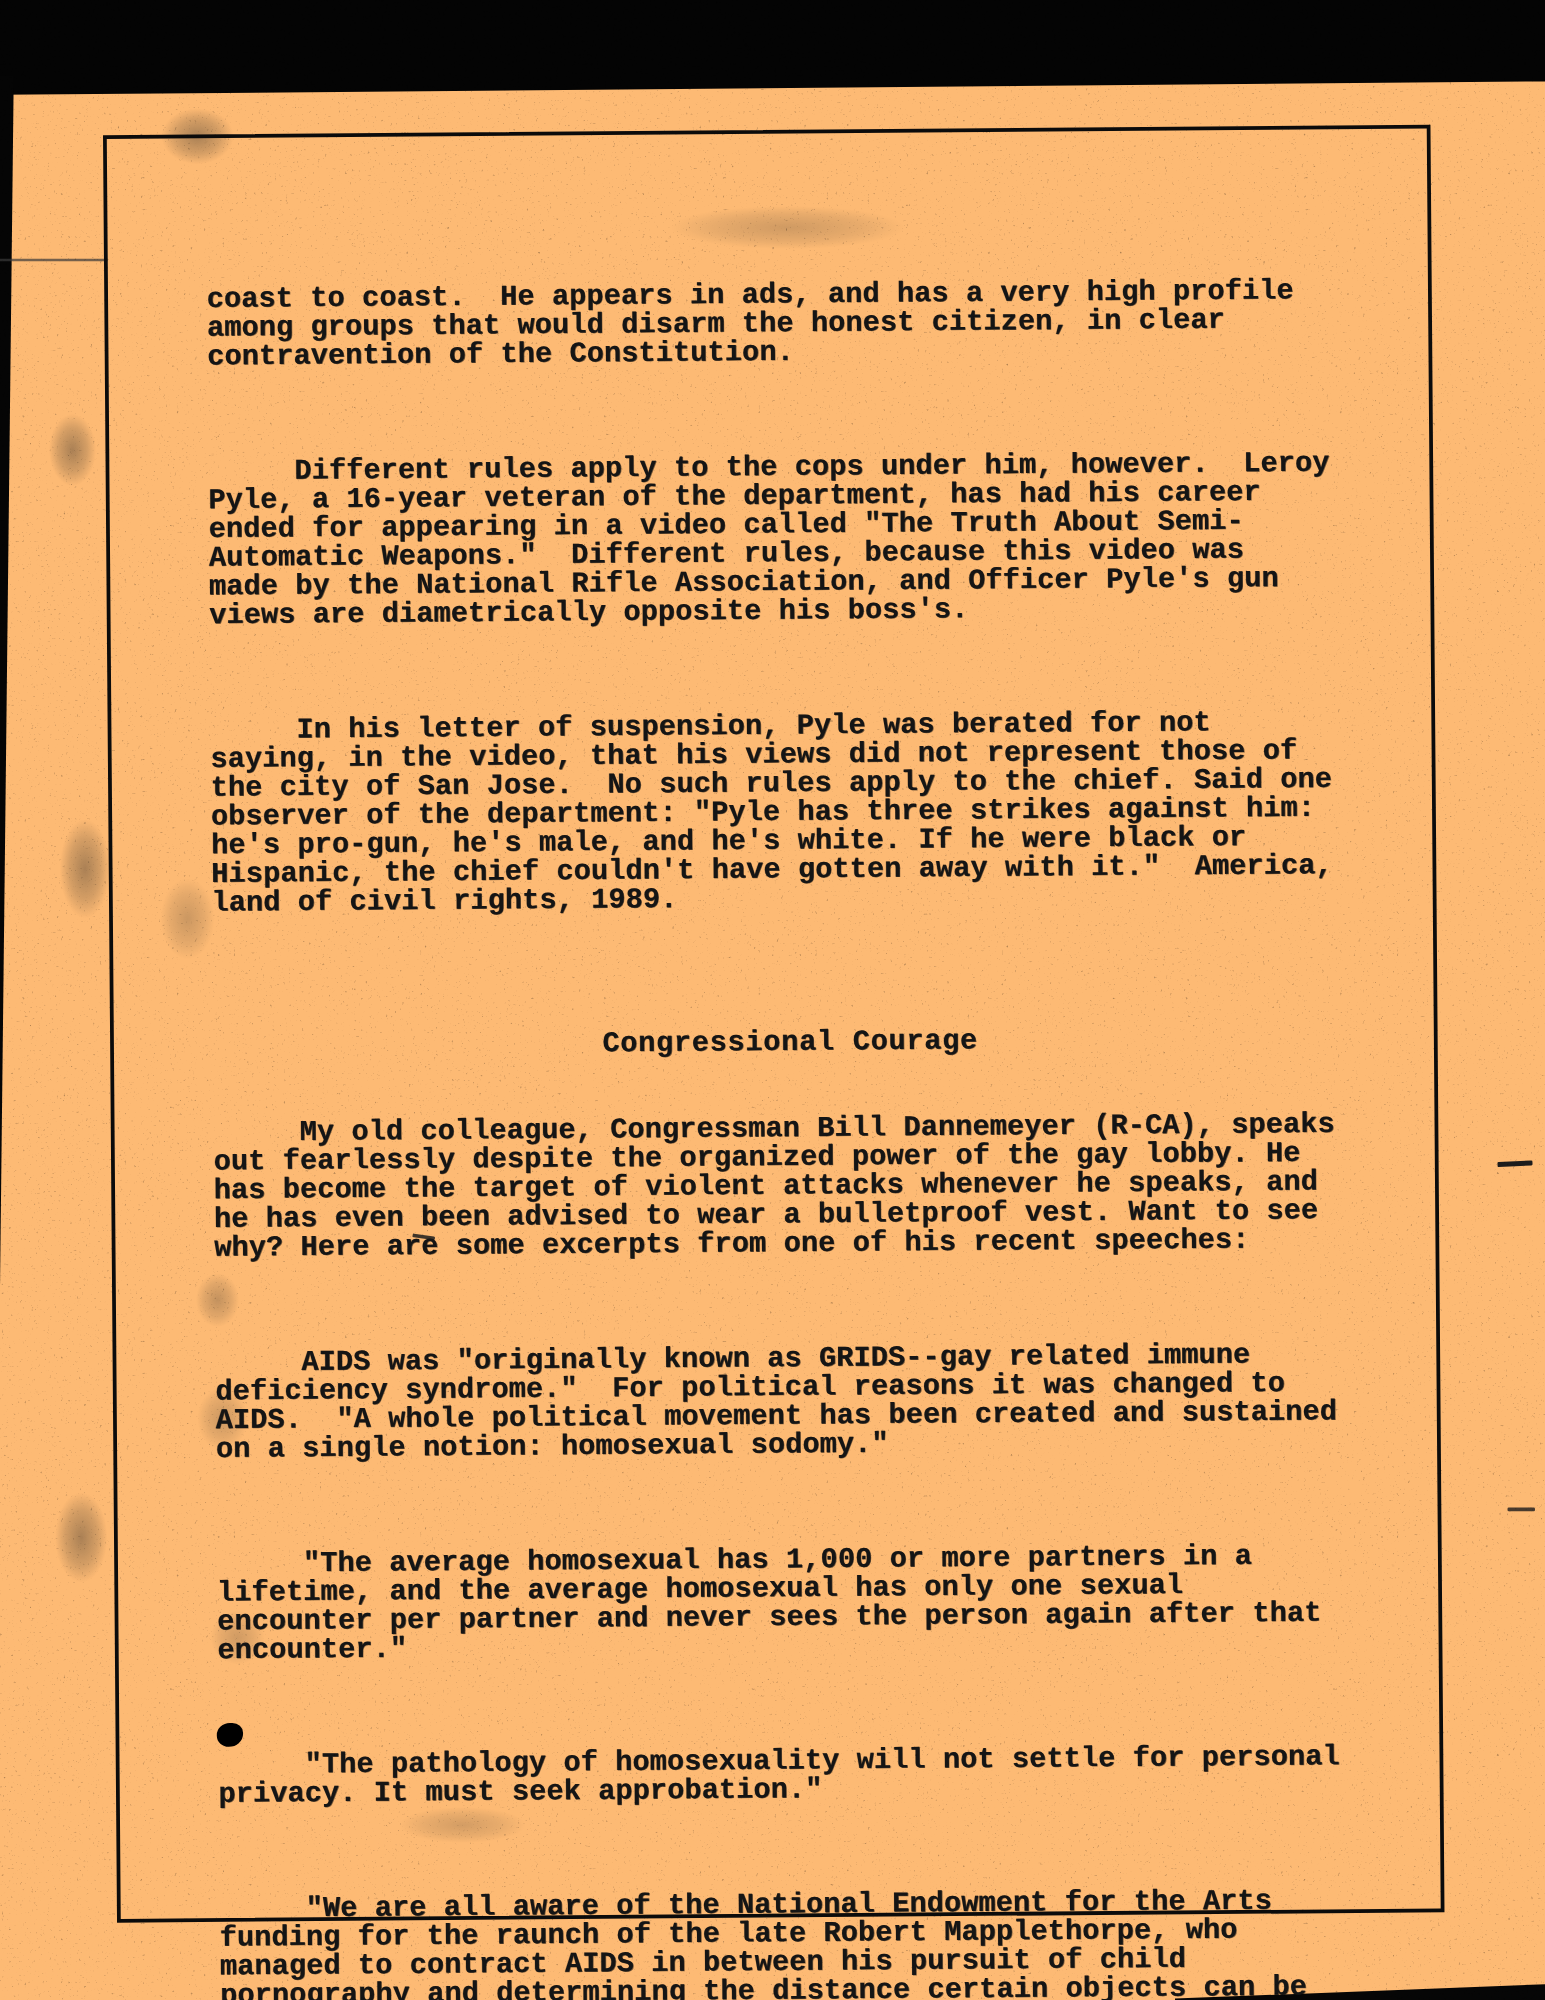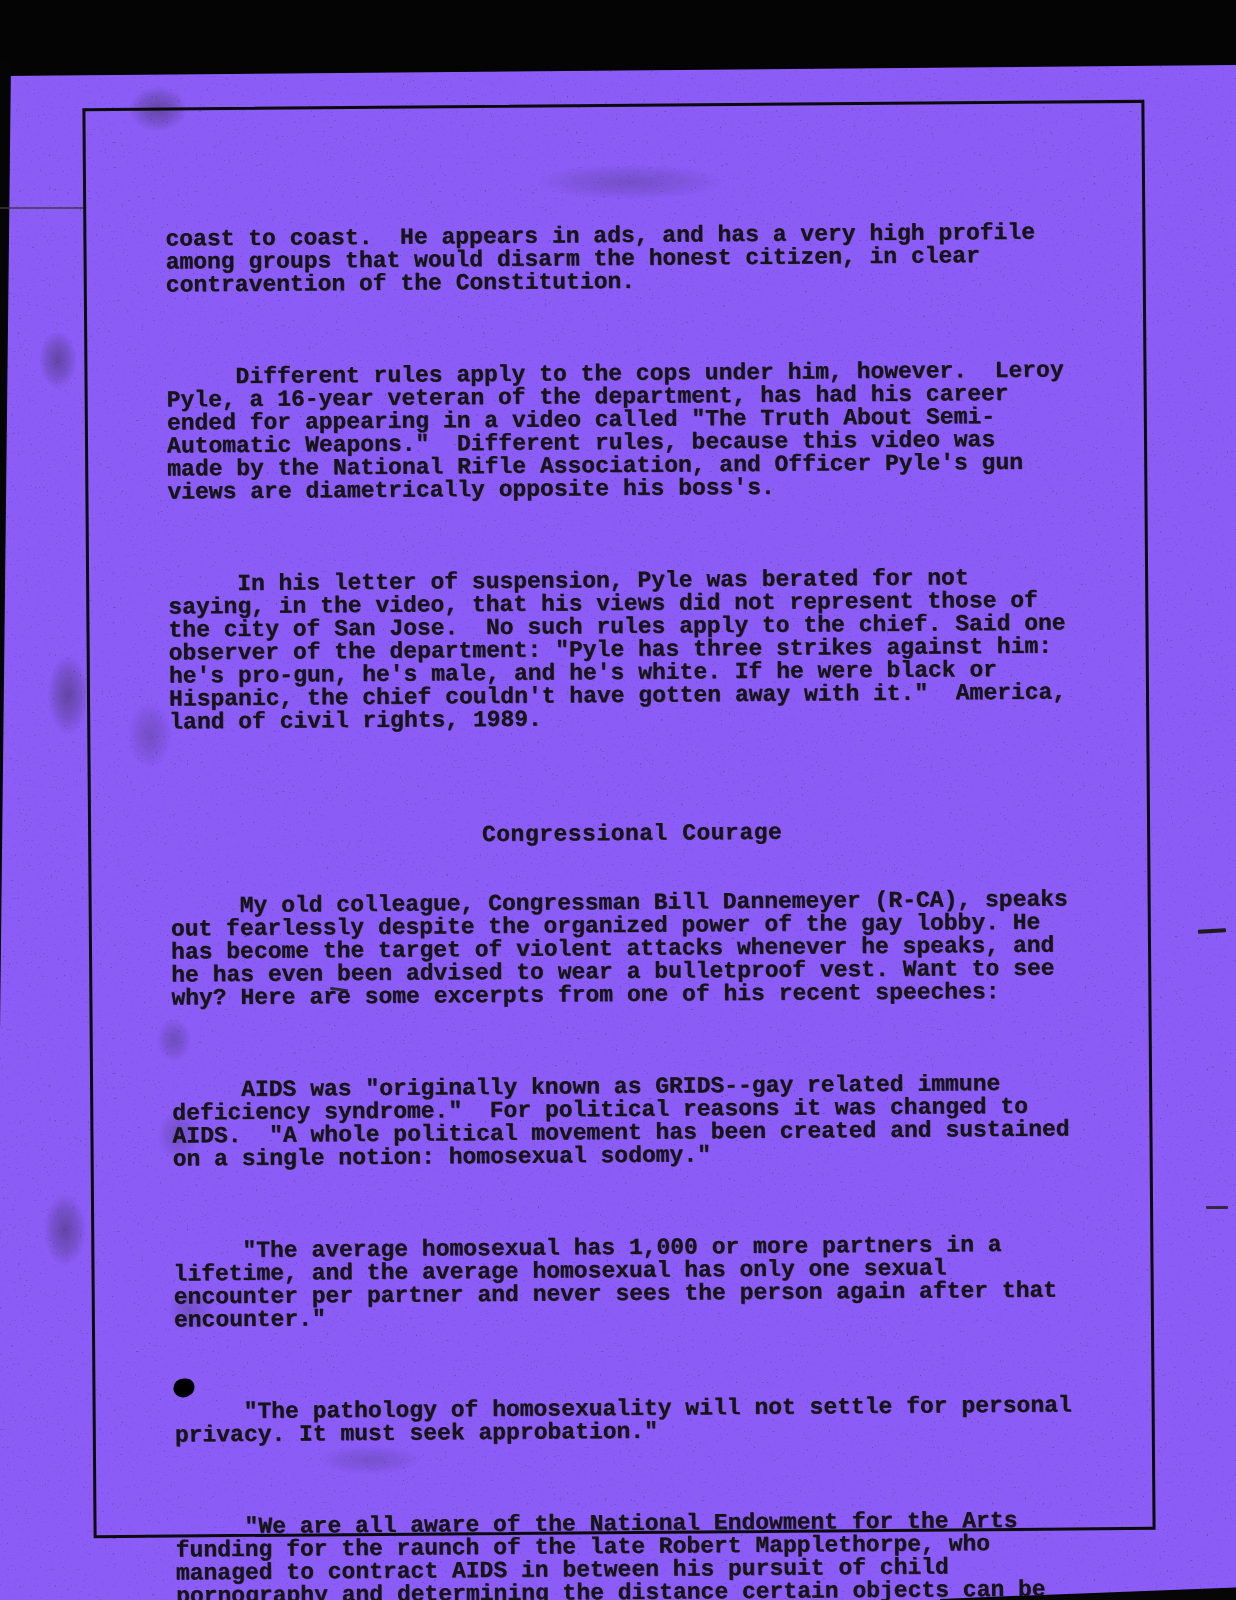--- a/index.html
+++ b/index.html
@@ -1,18 +1,18 @@
 <!DOCTYPE html>
 <html><head>
 <meta charset="utf-8">
 <style>
   html,body{margin:0;padding:0;background:#555;}
   .scan{
     position:relative;width:1236px;height:1600px;overflow:hidden;
-    background:#8b5cf6;
+    background:#fdba74;
     font-family:"Liberation Mono","DejaVu Sans Mono",monospace;
   }
   .top-band{
     position:absolute;left:-12px;top:-6px;width:1270px;height:82px;
     background:#040404;transform:rotate(-0.5deg);transform-origin:0 0;
   }
   .left-band{
     position:absolute;left:-10px;top:60px;width:21px;height:1560px;
     background:#050505;transform:rotate(0.65deg);transform-origin:0 0;
   }

